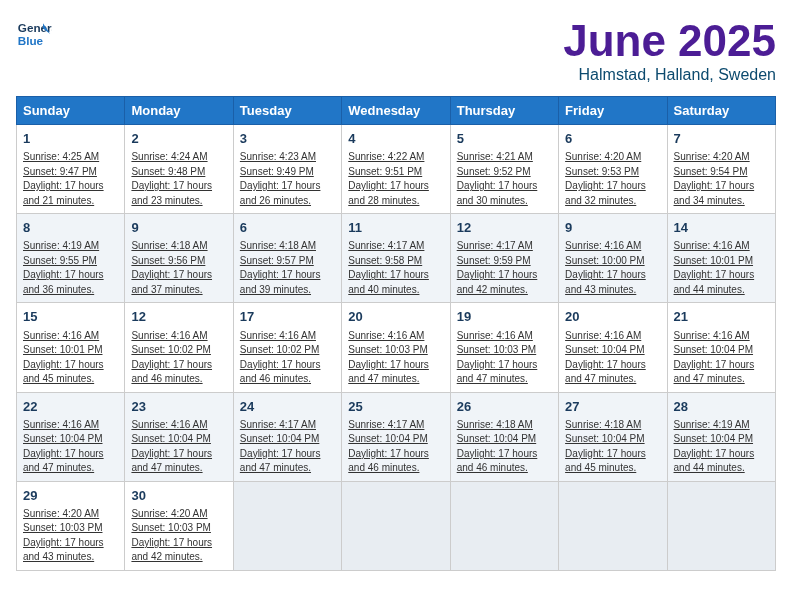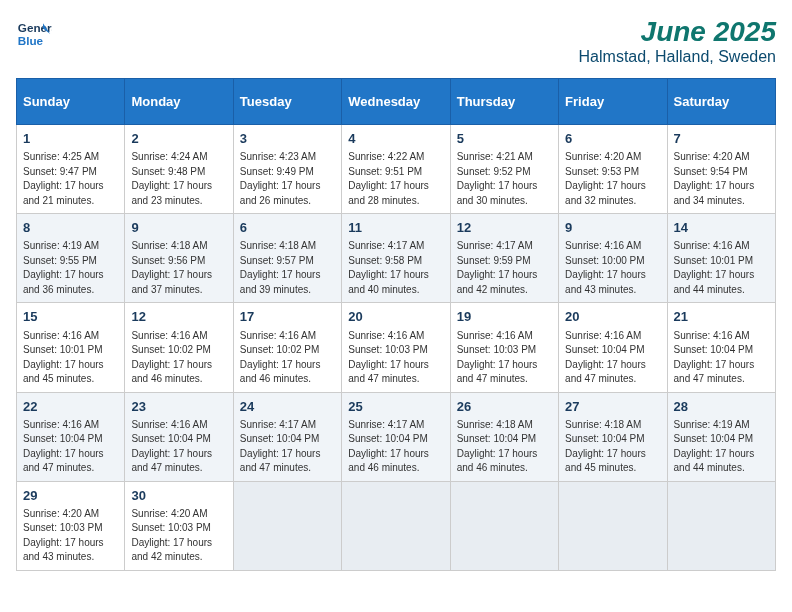--- a/index.html
+++ b/index.html
@@ -22,39 +22,38 @@
       gap: 4px;
     }
     .logo-icon {
       width: 36px;
       height: 36px;
     }
     .title-block {
       text-align: right;
     }
     .calendar-title {
-      font-size: 28px;
+      font-size: 44px;
       font-weight: bold;
-      color: #0f766e;
-      font-style: italic;
+      color: #4c1d95;
     }
     .calendar-subtitle {
       font-size: 16px;
       color: #0c4a6e;
     }
     table {
       width: 100%;
       border-collapse: collapse;
       font-size: 10.5px;
     }
     thead tr th {
       background: #2176c7;
       color: #fff;
       text-align: left;
-      padding: 15px 6px;
+      padding: 6px 6px;
       font-size: 13px;
       font-weight: bold;
       border: 1px solid #1a5fa8;
     }
     tbody tr td {
       vertical-align: top;
       padding: 5px 6px;
       border: 1px solid #ccc;
       width: 14.28%;
       min-height: 80px;
@@ -70,20 +69,21 @@
       font-size: 13px;
       font-weight: bold;
       color: #1a3a5c;
       display: block;
       margin-bottom: 2px;
     }
     .day-detail {
       color: #333;
       font-size: 10px;
       line-height: 1.45;
+      text-decoration: underline;
     }
     .empty-cell {
       background: #e8edf2 !important;
     }
   </style>
 </head>
 <body>
 
 <div class="header">
   <div class="logo">

